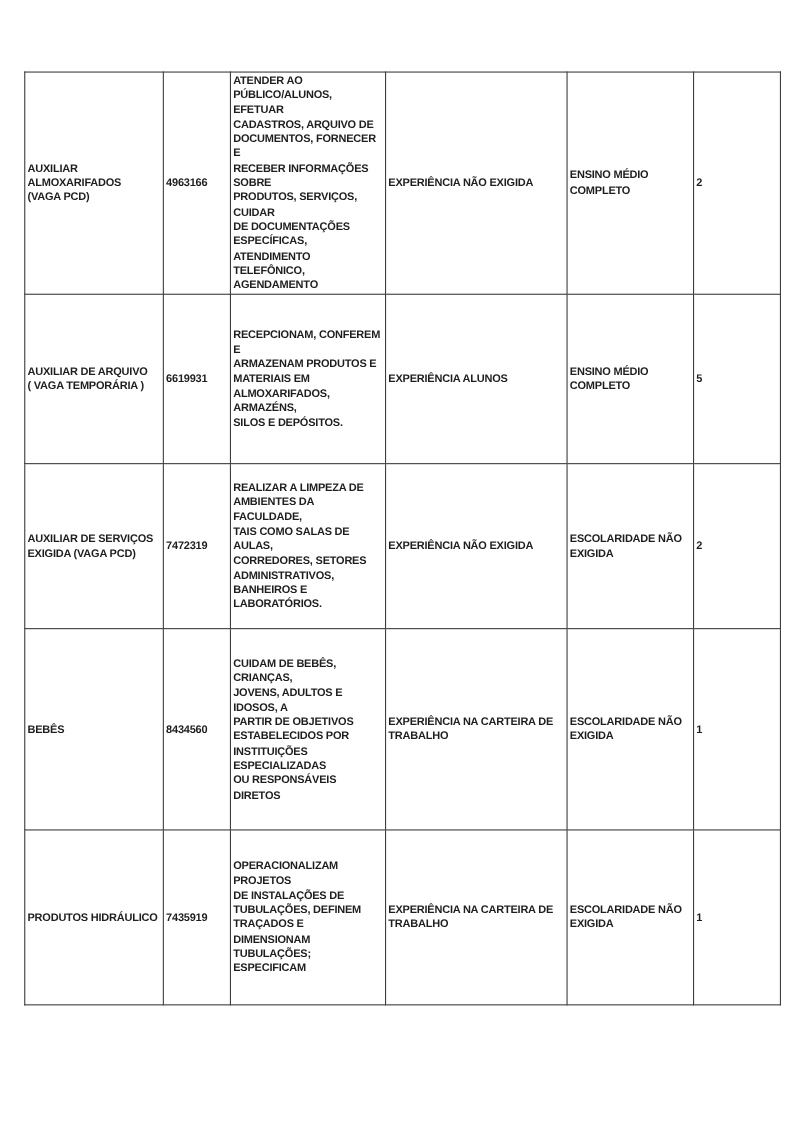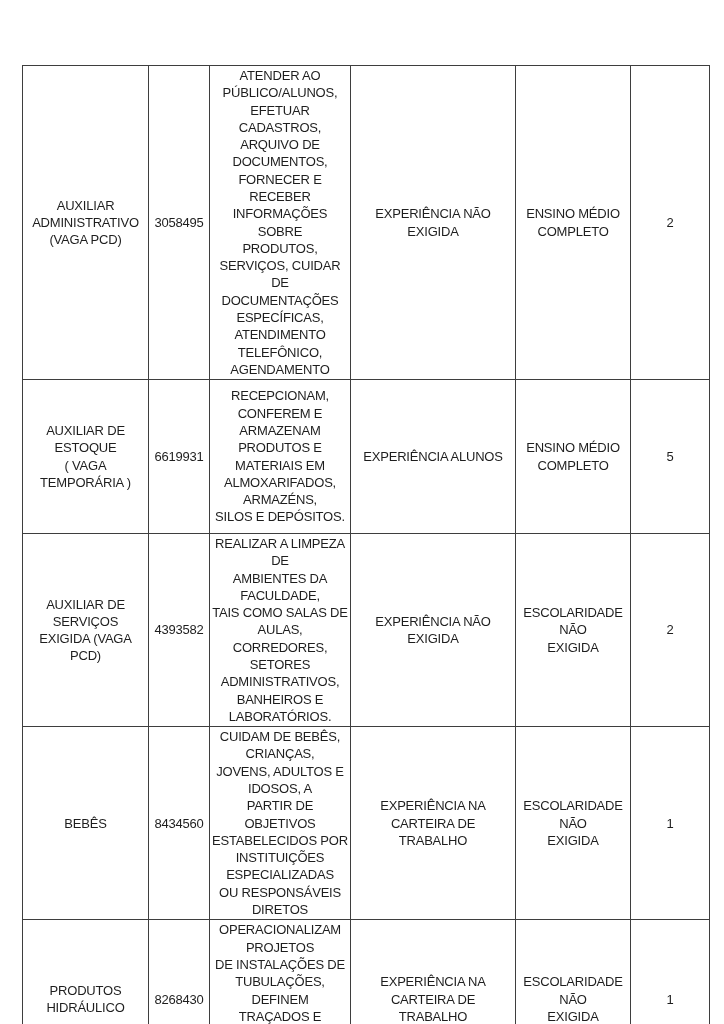--- a/index.html
+++ b/index.html
@@ -23,25 +23,24 @@
     position:absolute;
     left:22px; top:65px;
     width:687px;
     border-collapse:collapse;
     table-layout:fixed;
     border:1.6px solid #303030;
   }
   table.vacancies td{
     border:1px solid var(--border-color);
     color:var(--text-color);
-    font-weight:normal;
-    font-size:13px;
+    font-weight:bold;
+    font-size:10px;
     line-height:1.33;
     letter-spacing:-0.2px;
-    text-align:center;
     vertical-align:middle;
     white-space:pre-line;
     padding:1px 2px;
     overflow:hidden;
   }
   
   col.c-occupation{ width:126px; }
   col.c-code{ width:61px; }
   col.c-description{ width:141px; }
   col.c-experience{ width:165px; }
@@ -64,55 +63,55 @@
     <colgroup>
       <col class="c-occupation">
       <col class="c-code">
       <col class="c-description">
       <col class="c-experience">
       <col class="c-education">
       <col class="c-vacancies">
     </colgroup>
     <tbody>
       <tr class="r0">
-        <td class="occupation">AUXILIAR ADMINISTRATIVO
+        <td class="occupation">AUXILIAR ALMOXARIFADOS
 (VAGA PCD)</td>
-        <td class="code">3058495</td>
+        <td class="code">4963166</td>
         <td class="description">ATENDER AO
 PÚBLICO/ALUNOS, EFETUAR
 CADASTROS, ARQUIVO DE
 DOCUMENTOS, FORNECER E
 RECEBER INFORMAÇÕES SOBRE
 PRODUTOS, SERVIÇOS, CUIDAR
 DE DOCUMENTAÇÕES
 ESPECÍFICAS, ATENDIMENTO
 TELEFÔNICO, AGENDAMENTO</td>
         <td class="experience">EXPERIÊNCIA NÃO EXIGIDA</td>
         <td class="education">ENSINO MÉDIO
 COMPLETO</td>
         <td class="vacancies-count">2</td>
       </tr>
       <tr class="r1">
-        <td class="occupation">AUXILIAR DE ESTOQUE
+        <td class="occupation">AUXILIAR DE ARQUIVO
 ( VAGA TEMPORÁRIA )</td>
         <td class="code">6619931</td>
         <td class="description">RECEPCIONAM, CONFEREM E
 ARMAZENAM PRODUTOS E
 MATERIAIS EM
 ALMOXARIFADOS, ARMAZÉNS,
 SILOS E DEPÓSITOS.</td>
         <td class="experience">EXPERIÊNCIA ALUNOS</td>
         <td class="education">ENSINO MÉDIO
 COMPLETO</td>
         <td class="vacancies-count">5</td>
       </tr>
       <tr class="r2">
         <td class="occupation">AUXILIAR DE SERVIÇOS
 EXIGIDA (VAGA PCD)</td>
-        <td class="code">4393582</td>
+        <td class="code">7472319</td>
         <td class="description">REALIZAR A LIMPEZA DE
 AMBIENTES DA FACULDADE,
 TAIS COMO SALAS DE AULAS,
 CORREDORES, SETORES
 ADMINISTRATIVOS,
 BANHEIROS E LABORATÓRIOS.</td>
         <td class="experience">EXPERIÊNCIA NÃO EXIGIDA</td>
         <td class="education">ESCOLARIDADE NÃO
 EXIGIDA</td>
         <td class="vacancies-count">2</td>
@@ -127,21 +126,21 @@
 INSTITUIÇÕES ESPECIALIZADAS
 OU RESPONSÁVEIS DIRETOS</td>
         <td class="experience">EXPERIÊNCIA NA CARTEIRA DE
 TRABALHO</td>
         <td class="education">ESCOLARIDADE NÃO
 EXIGIDA</td>
         <td class="vacancies-count">1</td>
       </tr>
       <tr class="r4">
         <td class="occupation">PRODUTOS HIDRÁULICO</td>
-        <td class="code">8268430</td>
+        <td class="code">7435919</td>
         <td class="description">OPERACIONALIZAM PROJETOS
 DE INSTALAÇÕES DE
 TUBULAÇÕES, DEFINEM
 TRAÇADOS E DIMENSIONAM
 TUBULAÇÕES; ESPECIFICAM</td>
         <td class="experience">EXPERIÊNCIA NA CARTEIRA DE
 TRABALHO</td>
         <td class="education">ESCOLARIDADE NÃO
 EXIGIDA</td>
         <td class="vacancies-count">1</td>

